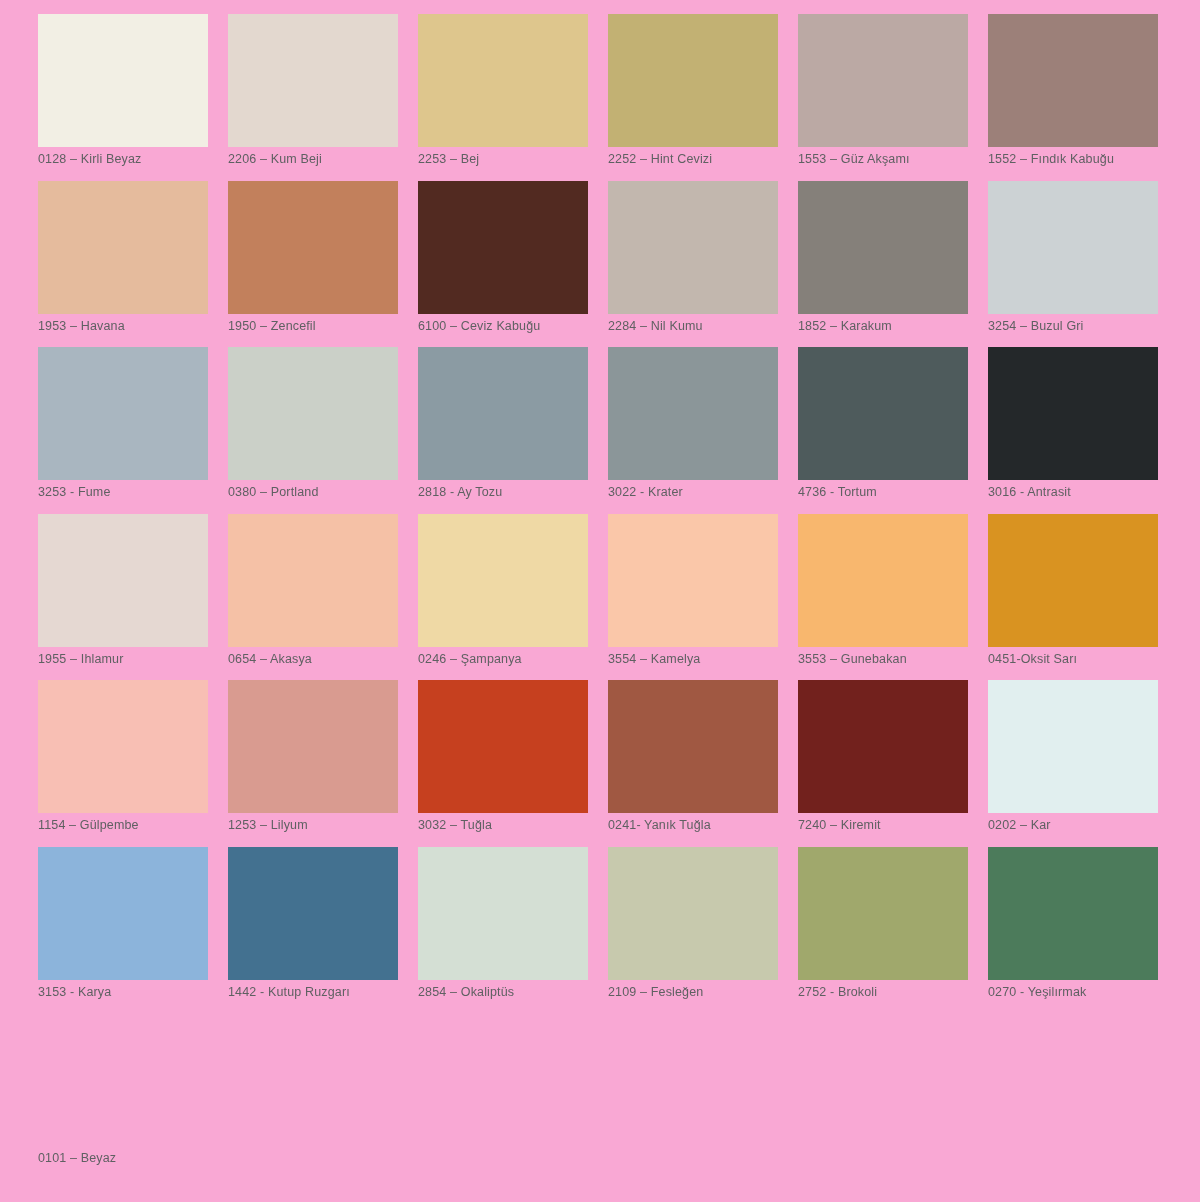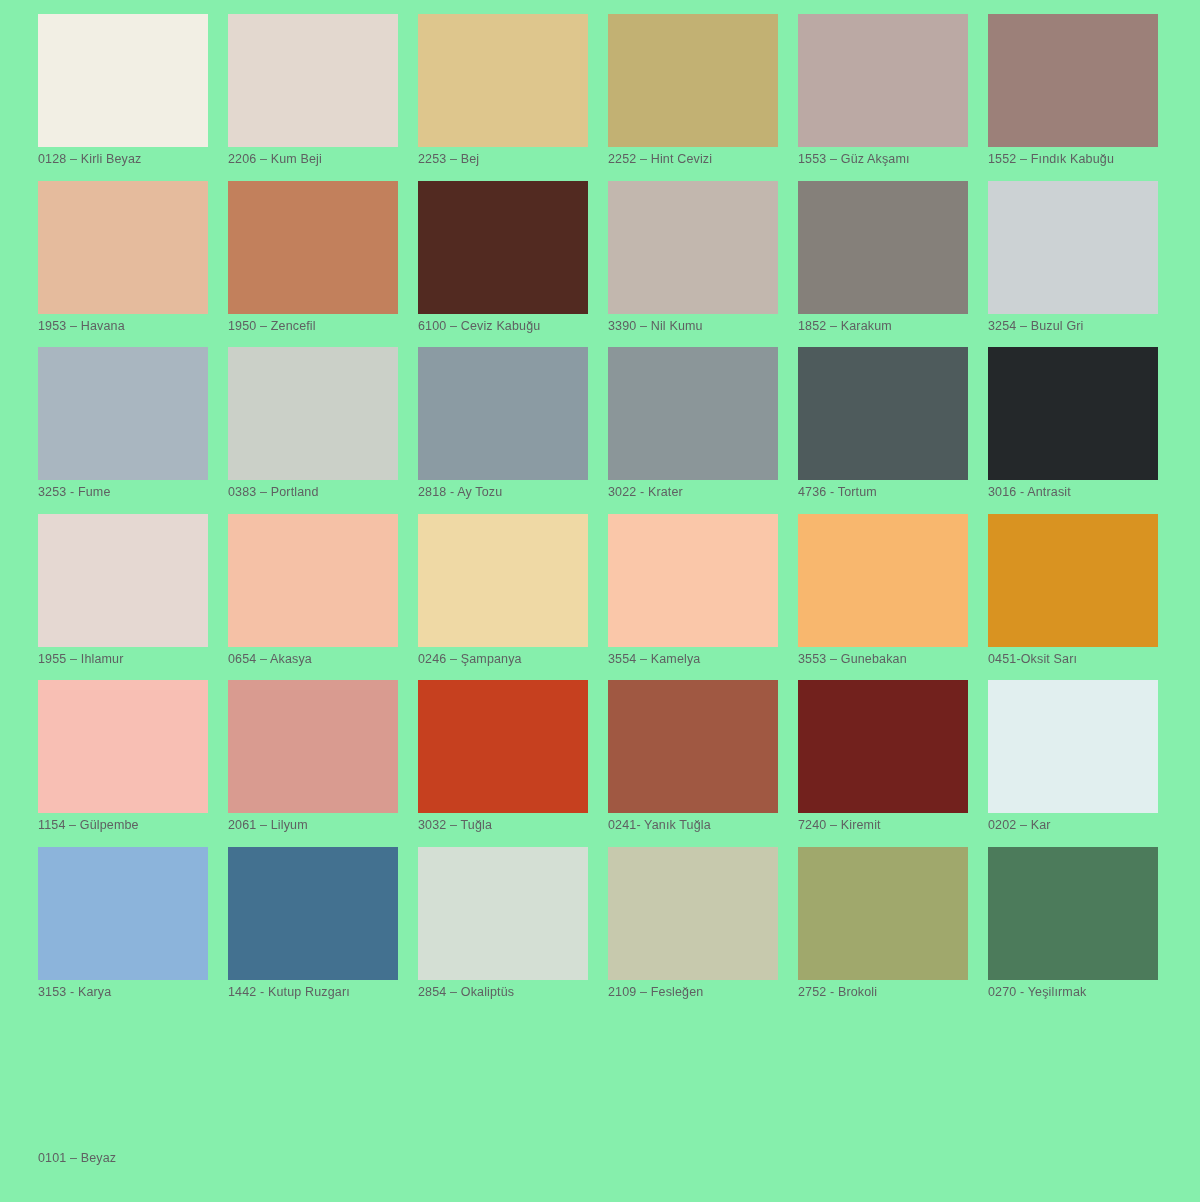--- a/index.html
+++ b/index.html
@@ -10,21 +10,21 @@
   body {
     width: 1200px;
     height: 1202px;
     font-family: "Liberation Sans", sans-serif;
     overflow: hidden;
   }
   #palette-page {
     position: relative;
     width: 1200px;
     height: 1202px;
-    background: #86efac;
+    background: #f9a8d4;
     box-sizing: border-box;
     padding: 14px 0 0 0;
   }
   .swatch-grid {
     display: grid;
     grid-template-columns: repeat(6, 190px);
     column-gap: 0px;
     row-gap: 0px;
     margin-left: 38px;
   }
@@ -91,37 +91,37 @@
       <div class="swatch-cell">
         <div class="swatch-chip" style="background: rgb(194, 128, 92);"></div>
         <div class="swatch-label">1950 – Zencefil</div>
       </div>
       <div class="swatch-cell">
         <div class="swatch-chip" style="background: rgb(82, 42, 33);"></div>
         <div class="swatch-label">6100 – Ceviz Kabuğu</div>
       </div>
       <div class="swatch-cell">
         <div class="swatch-chip" style="background: rgb(194, 183, 174);"></div>
-        <div class="swatch-label">3390 – Nil Kumu</div>
+        <div class="swatch-label">2284 – Nil Kumu</div>
       </div>
       <div class="swatch-cell">
         <div class="swatch-chip" style="background: rgb(133, 128, 122);"></div>
         <div class="swatch-label">1852 – Karakum</div>
       </div>
       <div class="swatch-cell">
         <div class="swatch-chip" style="background: rgb(204, 210, 212);"></div>
         <div class="swatch-label">3254 – Buzul Gri</div>
       </div>
       <div class="swatch-cell">
         <div class="swatch-chip" style="background: rgb(169, 182, 192);"></div>
         <div class="swatch-label">3253 - Fume</div>
       </div>
       <div class="swatch-cell">
         <div class="swatch-chip" style="background: rgb(203, 208, 200);"></div>
-        <div class="swatch-label">0383 – Portland</div>
+        <div class="swatch-label">0380 – Portland</div>
       </div>
       <div class="swatch-cell">
         <div class="swatch-chip" style="background: rgb(139, 155, 163);"></div>
         <div class="swatch-label">2818 - Ay Tozu</div>
       </div>
       <div class="swatch-cell">
         <div class="swatch-chip" style="background: rgb(139, 150, 153);"></div>
         <div class="swatch-label">3022 - Krater</div>
       </div>
       <div class="swatch-cell">
@@ -155,21 +155,21 @@
       <div class="swatch-cell">
         <div class="swatch-chip" style="background: rgb(217, 147, 33);"></div>
         <div class="swatch-label">0451-Oksit Sarı</div>
       </div>
       <div class="swatch-cell">
         <div class="swatch-chip" style="background: rgb(248, 191, 180);"></div>
         <div class="swatch-label">1154 – Gülpembe</div>
       </div>
       <div class="swatch-cell">
         <div class="swatch-chip" style="background: rgb(217, 155, 144);"></div>
-        <div class="swatch-label">2061 – Lilyum</div>
+        <div class="swatch-label">1253 – Lilyum</div>
       </div>
       <div class="swatch-cell">
         <div class="swatch-chip" style="background: rgb(198, 64, 31);"></div>
         <div class="swatch-label">3032 – Tuğla</div>
       </div>
       <div class="swatch-cell">
         <div class="swatch-chip" style="background: rgb(160, 88, 66);"></div>
         <div class="swatch-label">0241- Yanık Tuğla</div>
       </div>
       <div class="swatch-cell">

